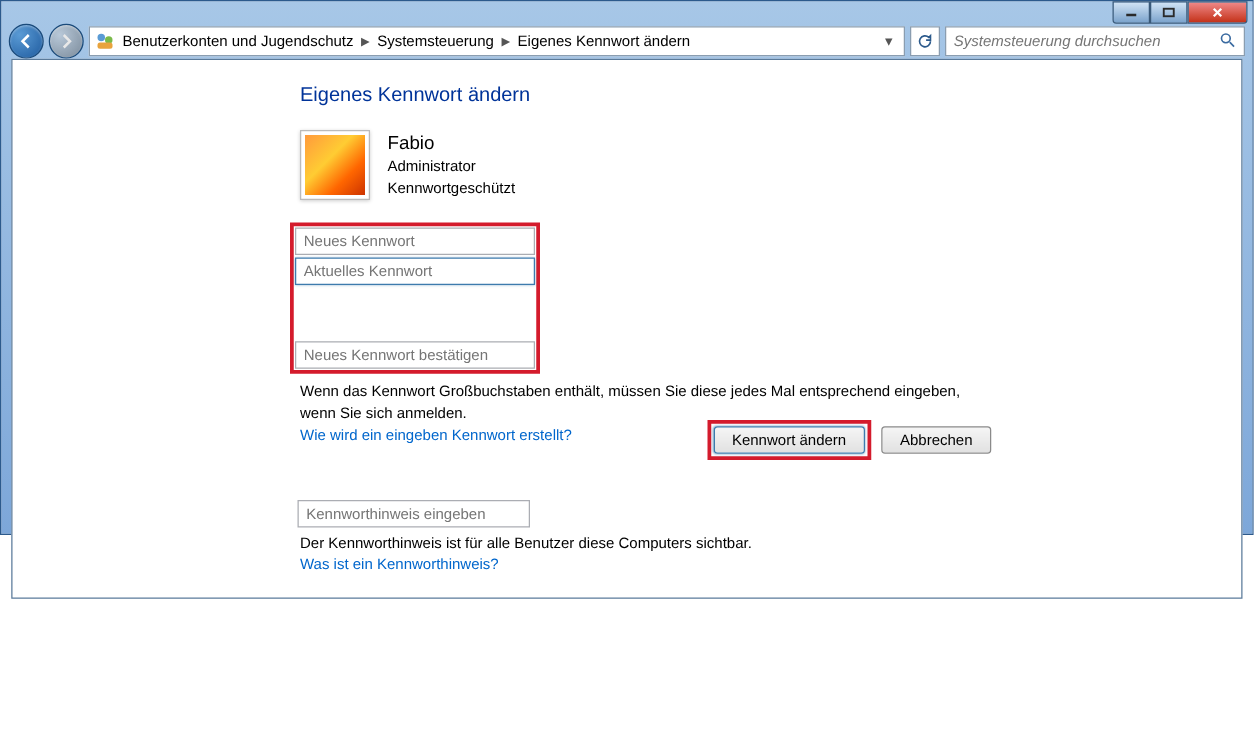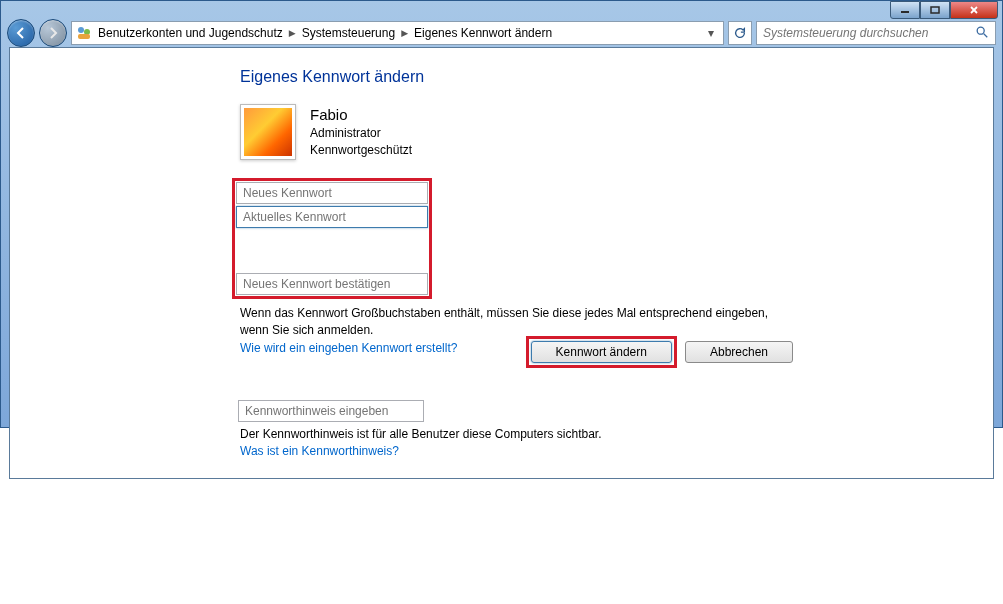--- a/index.html
+++ b/index.html
@@ -219,21 +219,21 @@
 .button-row {
   position: absolute;
   right: 200px;
   bottom: 110px;
   display: flex;
   gap: 8px;
   align-items: center;
 }
 .btn {
   height: 22px;
-  padding: 0 24px;
+  padding: 0 14px;
   background: linear-gradient(to bottom, #f5f5f5, #e1e1e1);
   border: 1px solid #8a8a8a;
   border-radius: 3px;
   font-size: 12px;
   font-family: inherit;
   cursor: pointer;
 }
 .btn.primary {
   border: 1px solid #3d7bad;
   box-shadow: 0 0 2px rgba(61,123,173,0.8);

